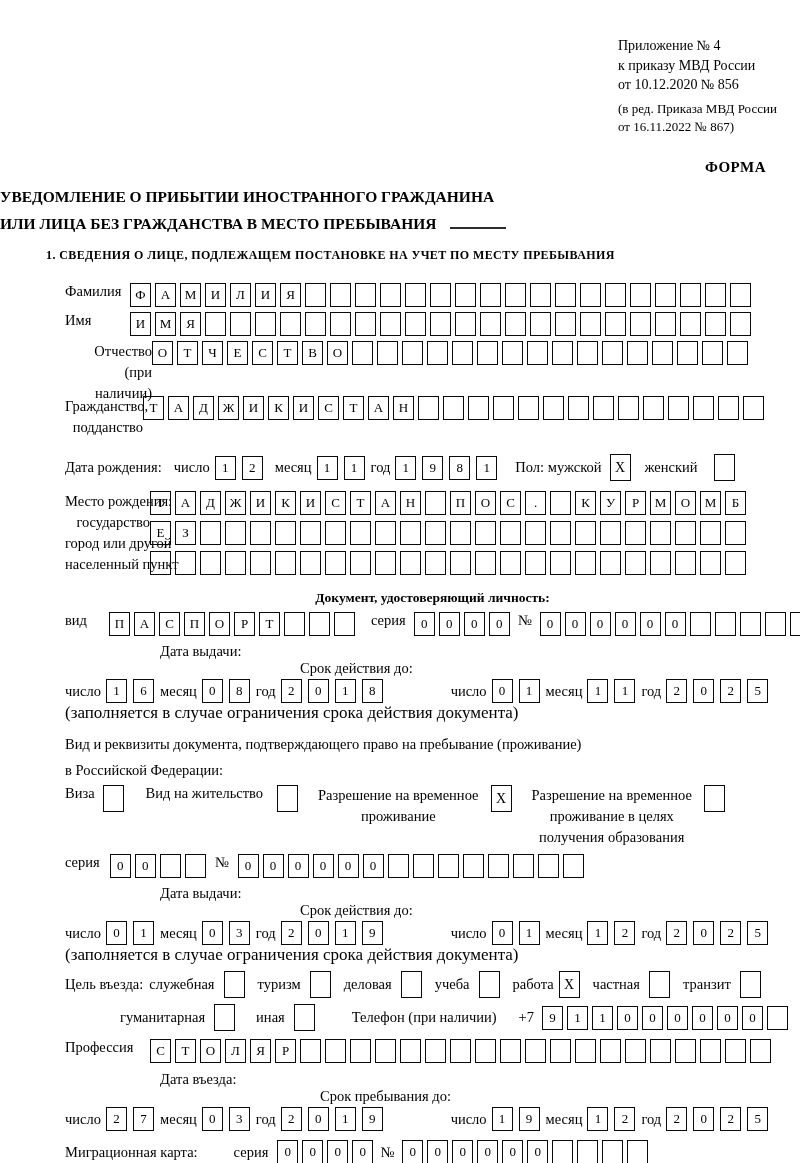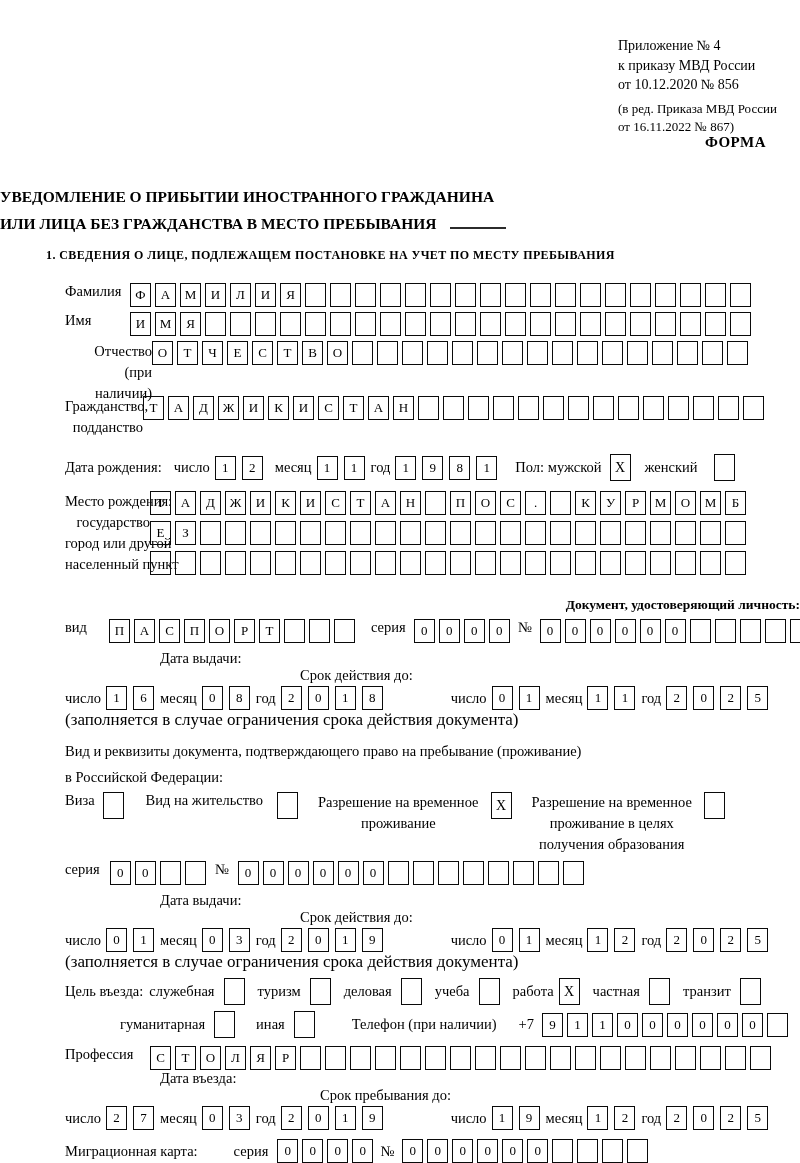--- a/index.html
+++ b/index.html
@@ -3,21 +3,21 @@
 <meta charset="utf-8">
 <style>
   html,body{margin:0;padding:0;background:#fff;}
   body{width:800px;height:1163px;overflow:hidden;color:#000;
        font-family:"Liberation Serif","DejaVu Serif",serif;font-size:14.5px;}
   .page{position:relative;width:800px;height:1075px;}
   
   .ref{position:absolute;left:618px;top:36px;line-height:19.5px;font-size:14px;}
   .ref .small{font-size:13px;line-height:18px;}
   .ref .gap{height:5px;}
-  .forma{position:absolute;right:34px;top:134px;font-weight:bold;font-size:15px;letter-spacing:.5px;}
+  .forma{position:absolute;right:34px;top:159px;font-weight:bold;font-size:15px;letter-spacing:.5px;}
   
   .title{position:absolute;left:0;top:183px;width:800px;text-align:left;
          font-weight:bold;font-size:15.5px;line-height:27px;}
   .blank{display:inline-block;width:56px;border-bottom:2.5px solid #2b2b2b;height:14px;margin-left:14px;}
   .sec1{position:absolute;left:46px;top:248px;width:740px;font-weight:bold;font-size:12px;letter-spacing:.4px;}
   
   .content{position:absolute;left:65px;top:278px;width:735px;}
   .row{display:flex;align-items:flex-start;}
   .cells{display:flex;flex-wrap:nowrap;}
   .cell{flex:0 0 auto;width:19px;height:22px;border:1.5px solid #0a0a0a;margin-right:4px;
@@ -36,21 +36,21 @@
   .opt .cbox{margin-left:9px;}
   .cblabel{text-align:center;line-height:21px;}
   .nowrap{white-space:nowrap;}
   
   #row-surname{margin-top:5px;}
   #row-name{margin-top:5px;}
   #row-patronymic{margin-top:5px;}
   #row-citizenship{margin-top:-8px;}
   #row-birth{margin-top:16px;align-items:center;}
   #row-birthplace{margin-top:10px;}
-  #doc-head{margin-top:16px;text-align:right;}
+  #doc-head{margin-top:9px;}
   #row-vid{margin-top:6px;}
   .bp-rows .cells{margin-bottom:6px;}
 </style>
 </head>
 <body>
 
 <div class="page">
 
   <div class="ref">
     <div>Приложение № 4</div>
@@ -575,21 +575,21 @@
           <span class="cell"></span>
           <span class="cell"></span>
           <span class="cell"></span>
           <span class="cell"></span>
           <span class="cell"></span>
           <span class="cell"></span>
           <span class="cell"></span>
         </span>
     </div>
 
-    <div class="hdrrow" style="">
+    <div class="hdrrow" style="margin-top:8px">
       <span style="margin-left:95px">Дата въезда:</span>
       <span style="margin-left:255px">Срок пребывания до:</span>
     </div>
     <div class="row" style="margin-top:2px">
       <span class="dgroup">
         <span class="dword">число</span>
         <span class="cells dcells">
             <span class="cell">2</span>
             <span class="cell">7</span>
           </span>

